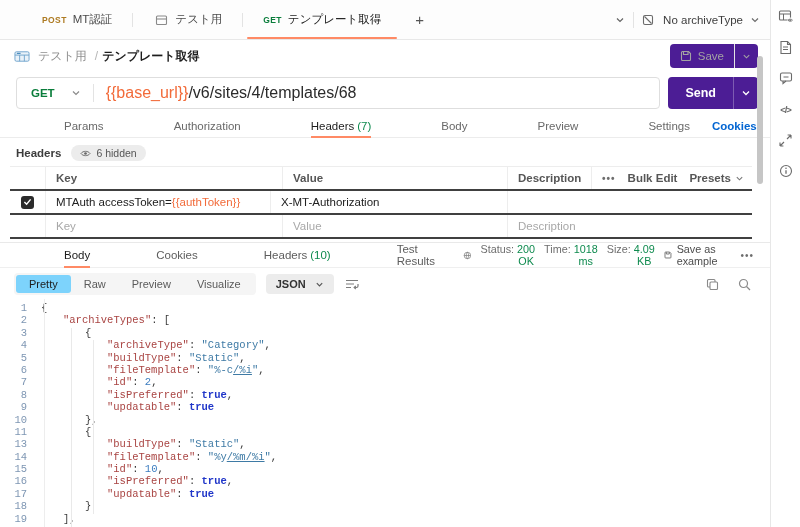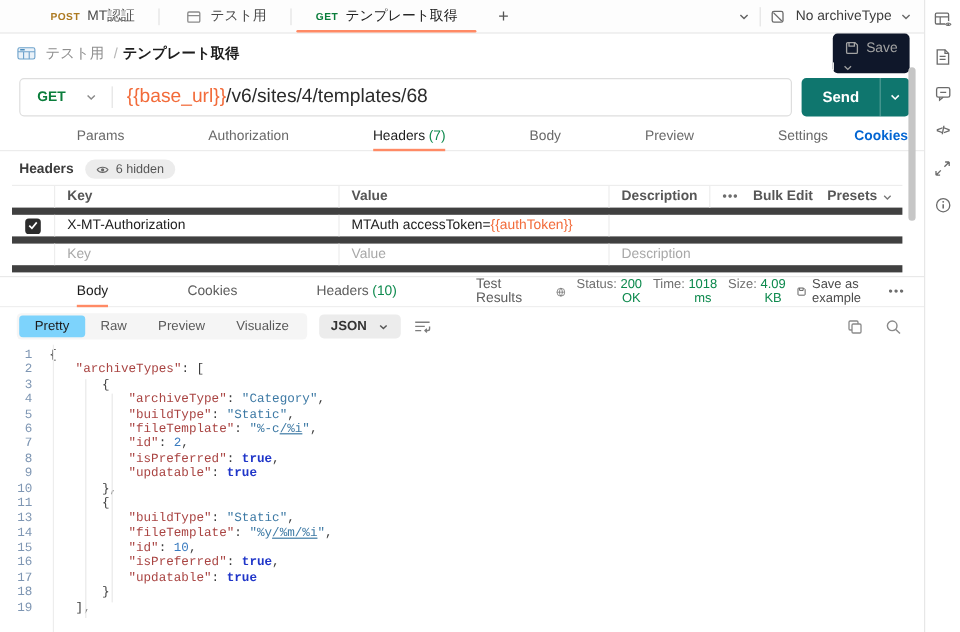--- a/index.html
+++ b/index.html
@@ -7,69 +7,69 @@
   body {
     width:800px; height:527px; overflow:hidden; background:#fff;
     font-family:"Liberation Sans","DejaVu Sans",sans-serif;
     color:#212121; font-size:12px;
     -webkit-font-smoothing:antialiased;
   }
   .app { position:relative; width:800px; height:527px; background:#fff; }
   .main { position:absolute; left:0; top:0; width:770px; height:527px; overflow:hidden; }
 
   
-  .tabbar { display:flex; align-items:stretch; height:28px; border-bottom:1px solid #e8e8e8; background:#fdfdfd; }
+  .tabbar { display:flex; align-items:stretch; height:40px; border-bottom:1px solid #e8e8e8; background:#fdfdfd; }
   .tab { position:relative; display:flex; align-items:center; gap:6px; padding:0 20px; font-size:11.5px; color:#4a4a4a; cursor:default; }
   .tab:first-child { margin-left:22px; }
   .tab .method { font-size:8.5px; font-weight:700; letter-spacing:.4px; }
   .m-post { color:#ad7a22; }
   .m-get  { color:#0a7d3b; }
   .tab.active { color:#212121; }
   .tab.active::after { content:""; position:absolute; left:4px; right:4px; bottom:0; height:2px; background:#ff8a65; border-radius:1px; }
   .tabdiv { width:1px; height:14px; background:#e3e3e3; align-self:center; }
   .plus-tab { display:flex; align-items:center; padding:0 14px; font-size:15px; color:#555; }
   .tab-spacer { flex:1; }
   .icon-btn { display:flex; align-items:center; justify-content:center; color:#636363; padding:0 8px; }
   .envbox { display:flex; align-items:center; gap:7px; padding:0 10px 0 6px; color:#3d3d3d; font-size:11.5px; }
   .vdiv { width:1px; height:16px; background:#e3e3e3; align-self:center; }
 
   
   .crumb-row { display:flex; align-items:center; height:32px; padding:0 12px 0 14px; }
   .crumb-row .parent { color:#8f8f8f; margin:0 4px 0 8px; }
   .crumb-row .sep { color:#b5b5b5; margin:0 4px; }
   .crumb-row .current { font-weight:700; color:#1d1d1d; font-size:12px; }
-  .save-btn { margin-left:auto; display:flex; align-items:stretch; background:#0f172a; border-radius:4px; color:#a3a3a3; font-size:11.5px; overflow:hidden;flex-direction:column; }
+  .save-btn { margin-left:auto; display:flex; align-items:stretch; background:#4c1d95; border-radius:4px; color:#a3a3a3; font-size:11.5px; overflow:hidden; }
   .save-main { display:flex; align-items:center; gap:6px; padding:6px 10px; }
   .save-caret { display:flex; align-items:center; padding:0 7px; border-left:1px solid #e4e4e4; }
 
   
   .req-row { display:flex; align-items:center; gap:8px; padding:5px 12px 5px 16px; }
   .urlbox { flex:1; height:32px; border:1px solid #dedede; border-radius:4px; display:flex; align-items:center; background:#fff; }
   .method-sel { display:flex; align-items:center; gap:16px; padding:0 12px 0 14px; font-weight:700; font-size:11.5px; color:#0a7d3b; }
   .urlbox .vdiv { height:18px; }
   .url-text { padding:0 12px; font-size:16px; color:#2b2b2b; white-space:nowrap; overflow:hidden; }
   .url-var { color:#f26b3a; }
-  .send-btn { display:flex; align-items:stretch; height:32px; background:#0f766e; border-radius:4px; color:#fff; overflow:hidden; }
+  .send-btn { display:flex; align-items:stretch; height:32px; background:#4c1d95; border-radius:4px; color:#fff; overflow:hidden; }
   .send-main { display:flex; align-items:center; padding:0 17px; font-weight:700; font-size:12.5px; }
   .send-caret { display:flex; align-items:center; padding:0 7px; border-left:1px solid rgba(255,255,255,.28); }
 
   
   .reqtabs { display:flex; align-items:center; gap:22px; padding:0 16px; height:24px; border-bottom:1px solid #ececec; font-size:11.5px; color:#696969; }
   .rtab { position:relative; display:flex; align-items:center; gap:3px; height:100%;margin-left:48px; }
   .rtab.active { color:#1d1d1d; }
   .rtab.active::after { content:""; position:absolute; left:0; right:0; bottom:-1px; height:2px; background:#ff8a65; }
   .count { color:#0e8a4e; }
   .cookies-link { margin-left:auto; color:#0265d2; font-weight:600; font-size:11.5px; }
 
   
   .hdr-label-row { display:flex; align-items:center; gap:10px; padding:7px 16px 5px; }
   .hdr-title { font-weight:600; font-size:11.5px; color:#3c3c3c; }
   .badge { display:flex; align-items:center; gap:5px; background:#ececec; border-radius:10px; padding:2px 9px; font-size:10.5px; color:#555; }
   .tbl { margin-left:10px; width:742px; font-size:11.5px; border-top:1px solid #ededed; }
-  .tr { display:flex; align-items:stretch; height:24px; border-bottom:6px solid #404040; }
+  .tr { display:flex; align-items:stretch; height:24px; border-bottom:2px solid #404040; }
   .td { display:flex; align-items:center; padding:0 10px; border-right:1px solid #ededed; overflow:hidden; white-space:nowrap; }
   .c-check { width:36px; justify-content:center; padding:0; }
   .c-key { width:237px; }
   .c-val { width:225px; }
   .c-desc { flex:1; border-right:none; }
   .tr.head .td { color:#565656; font-weight:600; }
   .tr.head .c-desc { border-right:1px solid #ededed; }
   .c-actions { border-right:none; gap:12px; color:#565656; padding:0 8px 0 10px; font-weight:400; }
   .more-dots { letter-spacing:1px; color:#6d6d6d; font-size:10px; }
   .preset-wrap { display:flex; align-items:center; gap:4px; }
@@ -266,25 +266,25 @@
         </div>
       </div>
       <div class="tr">
         <div class="td c-check">
           <span class="checkbox">
             <svg width="9" height="8" viewBox="0 0 10 9">
                 <polyline points="1.5,4.5 4,7 8.5,1.5" fill="none" stroke="#fff" stroke-width="1.6"></polyline>
               </svg>
           </span>
         </div>
-        <div class="td c-key">X-MT-Authorization</div>
         <div class="td c-val">
           <span>MTAuth accessToken=</span>
             <span class="url-var">{{authToken}}</span>
         </div>
+        <div class="td c-key">X-MT-Authorization</div>
         <div class="td c-desc"></div>
       </div>
       <div class="tr">
         <div class="td c-check"></div>
         <div class="td c-key ph">Key</div>
         <div class="td c-val ph">Value</div>
         <div class="td c-desc ph">Description</div>
       </div>
     </div>
 

